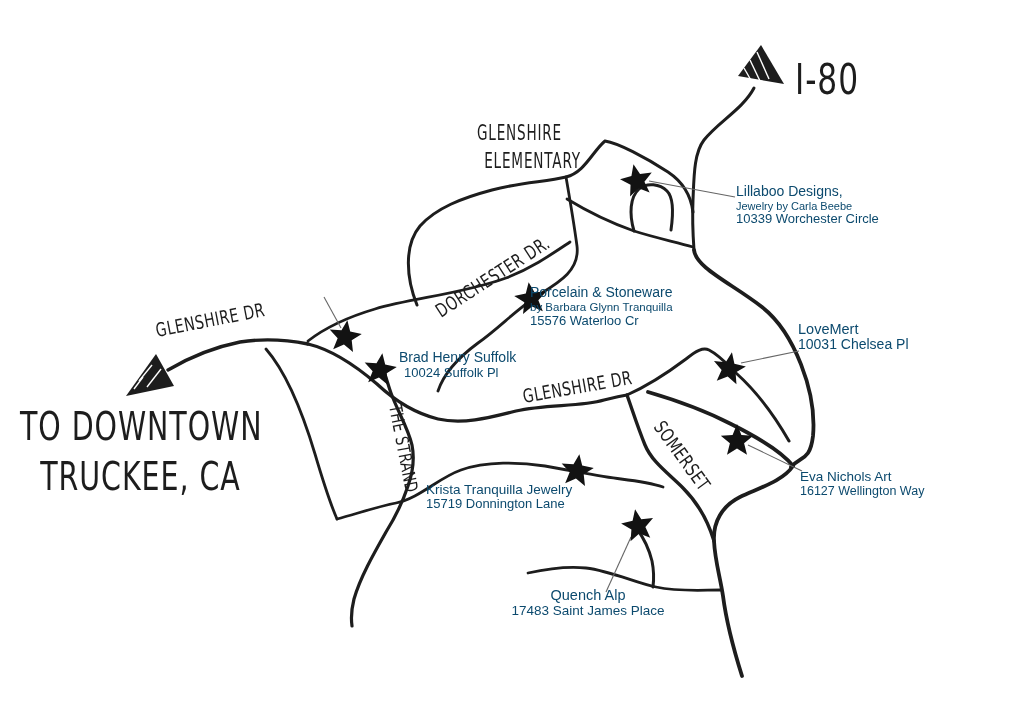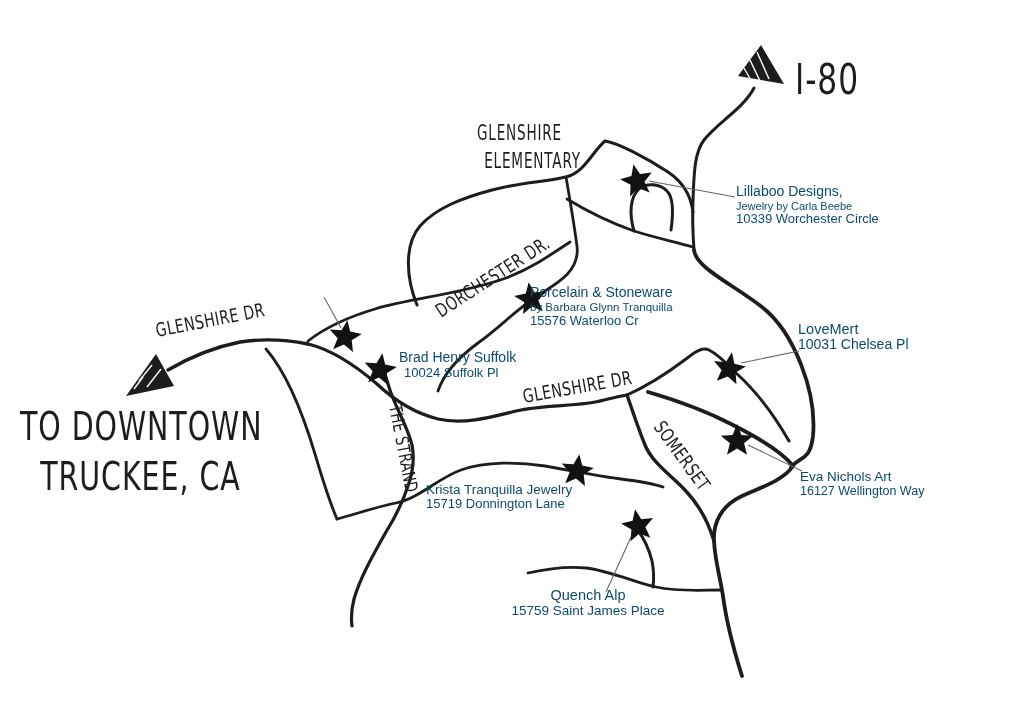--- a/index.html
+++ b/index.html
@@ -159,16 +159,16 @@
     <div class="addr">16127 Wellington Way</div>
   </div>
 
   <div class="loc loc-krista">
     <div class="name">Krista Tranquilla Jewelry</div>
     <div class="addr">15719 Donnington Lane</div>
   </div>
 
   <div class="loc loc-quench">
     <div class="name">Quench Alp</div>
-    <div class="addr">15759 Saint James Place</div>
+    <div class="addr">17483 Saint James Place</div>
   </div>
 
 </div>
 
 </body></html>

